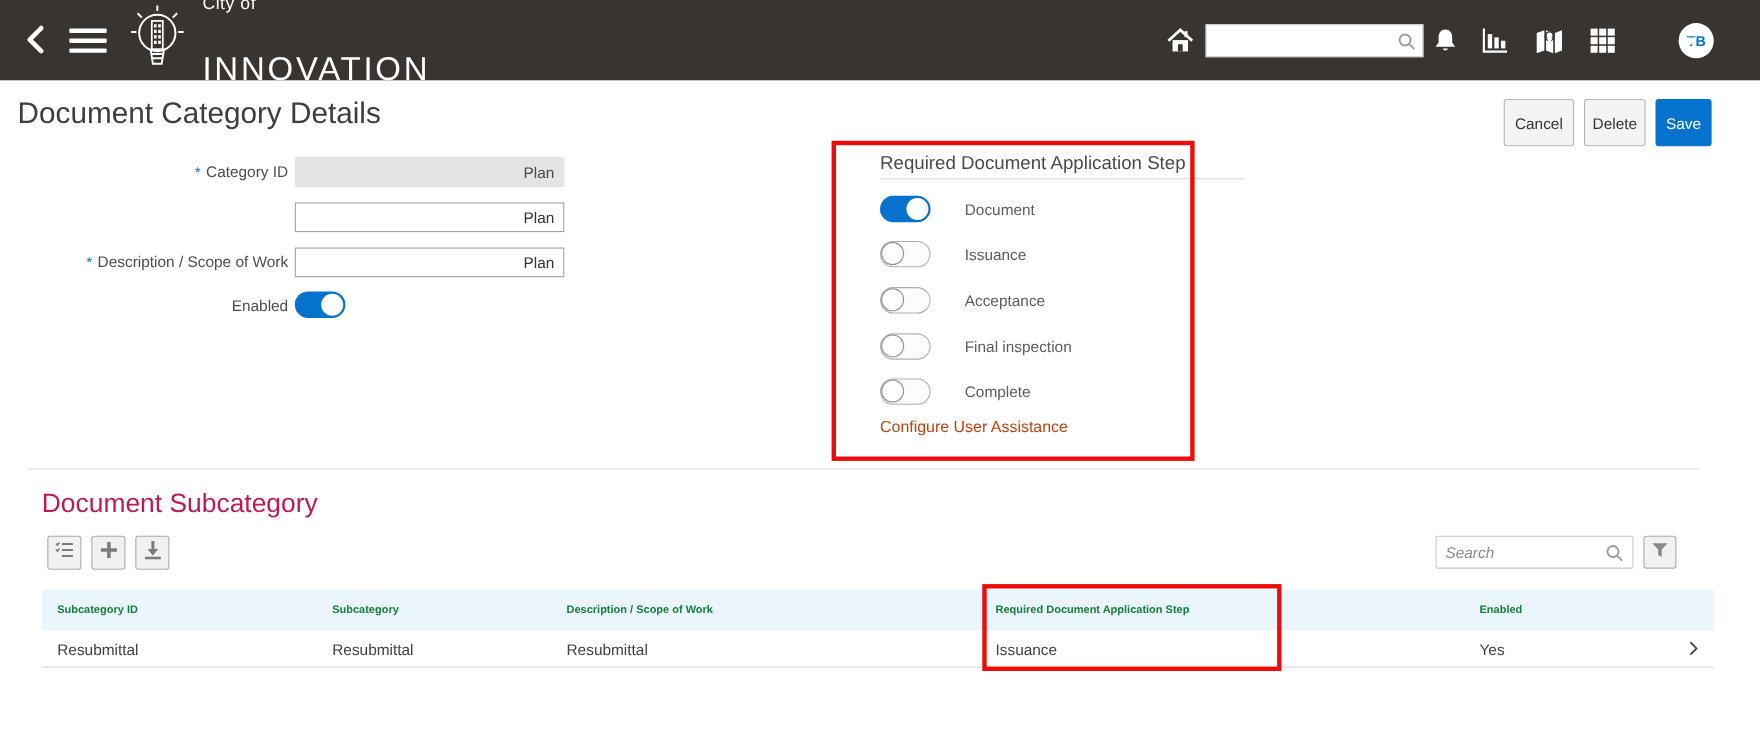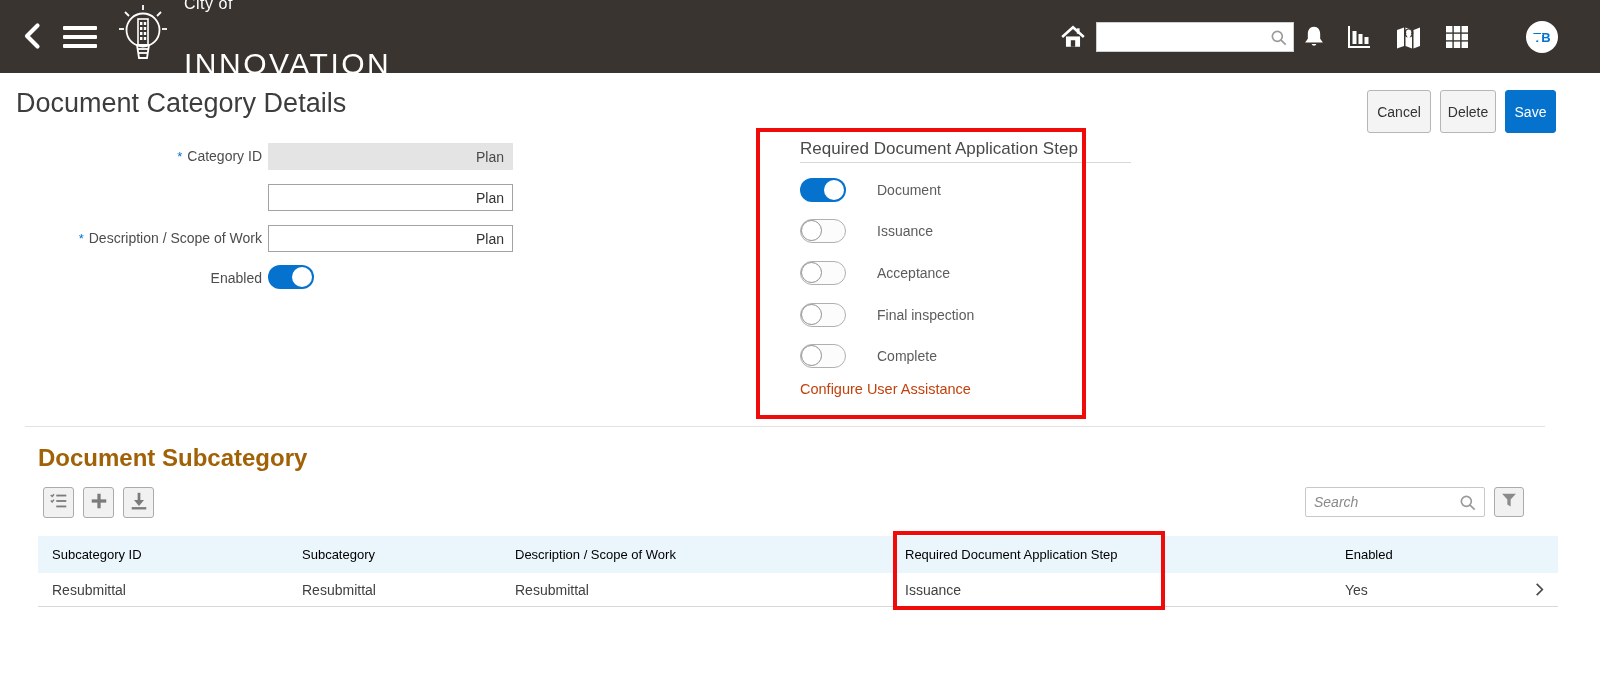--- a/index.html
+++ b/index.html
@@ -62,38 +62,38 @@
   .cfg-link { position:absolute; left:800px; top:381px; font-size:14.5px; color:#c2410c; cursor:pointer; }
 
   
   .redbox { position:absolute; border:4px solid #ee0b09; pointer-events:none; z-index:50; }
   .redbox1 { left:756px; top:128px; width:330px; height:291px; }
   .redbox2 { left:893px; top:531px; width:272px; height:79px; }
 
   .section-divider { position:absolute; left:25px; top:426px; width:1520px; height:1px; background:#e2e2e2; }
 
   
-  .sub-title { position:absolute; left:38px; top:444px; font-size:24px; font-weight:700; color:#a16207; }
+  .sub-title { position:absolute; left:38px; top:444px; font-size:24px; font-weight:400; color:#be185d; }
   .tool-btn { position:absolute; top:487px; width:31px; height:31px; background:#f1f1f1;
     border:1px solid #ababab; border-radius:3px; cursor:pointer; display:flex; align-items:center; justify-content:center; }
   .sub-search { position:absolute; left:1305px; top:487px; width:180px; height:30px; border:1px solid #c8c8c8;
     border-radius:2px; background:#fff; }
   .sub-search input { position:absolute; left:8px; top:1px; width:140px; height:26px; border:none; outline:none;
     font-size:14px; font-style:italic; color:#c2410c; background:transparent; font-family:"Liberation Sans", sans-serif; }
   .sub-search input::placeholder { color:#8a8a8a; font-style:italic; }
   .sub-search .mag { position:absolute; right:6px; top:5px; width:20px; height:20px; }
   .filter-btn { position:absolute; left:1494px; top:487px; width:30px; height:30px; background:#f1f1f1;
     border:1px solid #ababab; border-radius:3px; cursor:pointer; display:flex; align-items:center; justify-content:center; }
 
   
   .table { position:absolute; left:38px; top:536px; width:1520px; }
   .t-head { display:flex; height:37px; background:#EAF5FC; align-items:center; }
   .t-row { display:flex; height:34px; background:#fff; align-items:center; border-bottom:1px solid #d8d8d8; cursor:pointer; }
   .t-cell { padding-left:14px; overflow:hidden; white-space:nowrap; }
-  .t-head .t-cell { font-size:13px; font-weight:400; color:#000000; }
+  .t-head .t-cell { font-size:10px; font-weight:700; color:#15803d; }
   .t-row .t-cell { font-size:14px; color:#3f3f3f; }
   .c0{ width:250px; } .c1{ width:213px; } .c2{ width:390px; } .c3{ width:440px; } .c4{ width:189px; }
   .c-chev { width:38px; display:flex; justify-content:center; padding-left:0; }
 </style>
 </head>
 <body>
 
 <div id="app">
 
   <div class="topbar">

